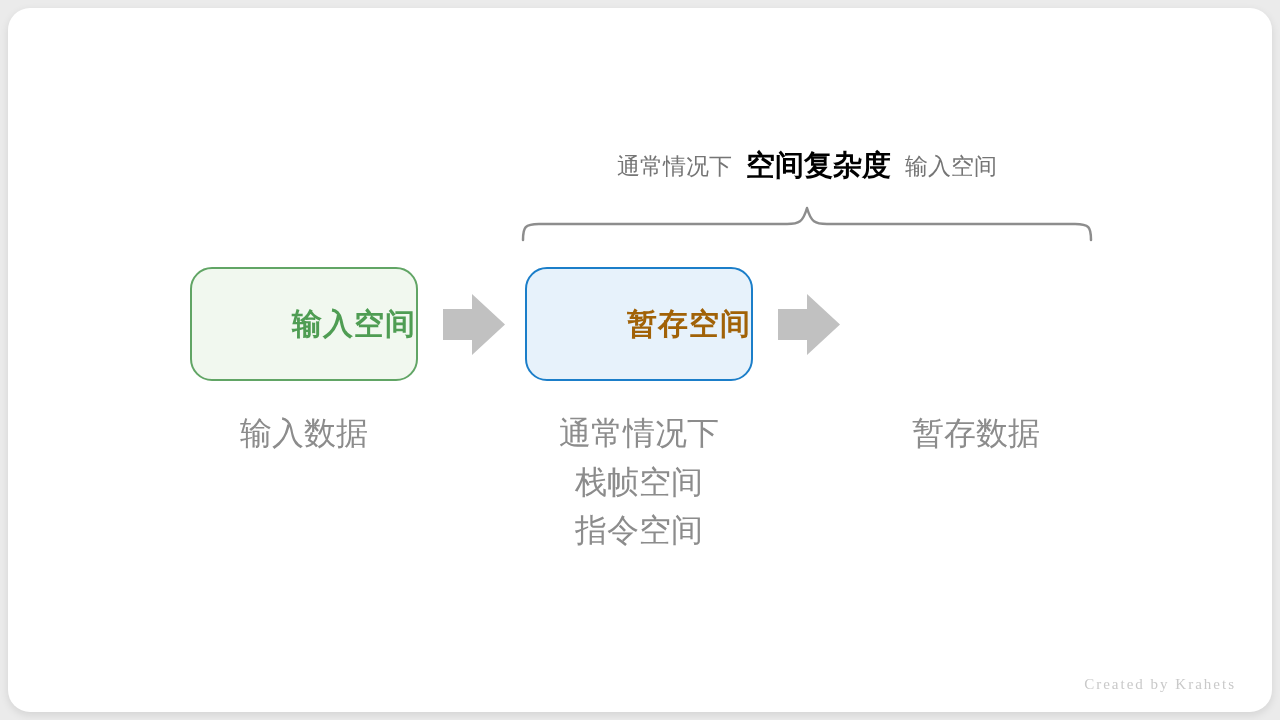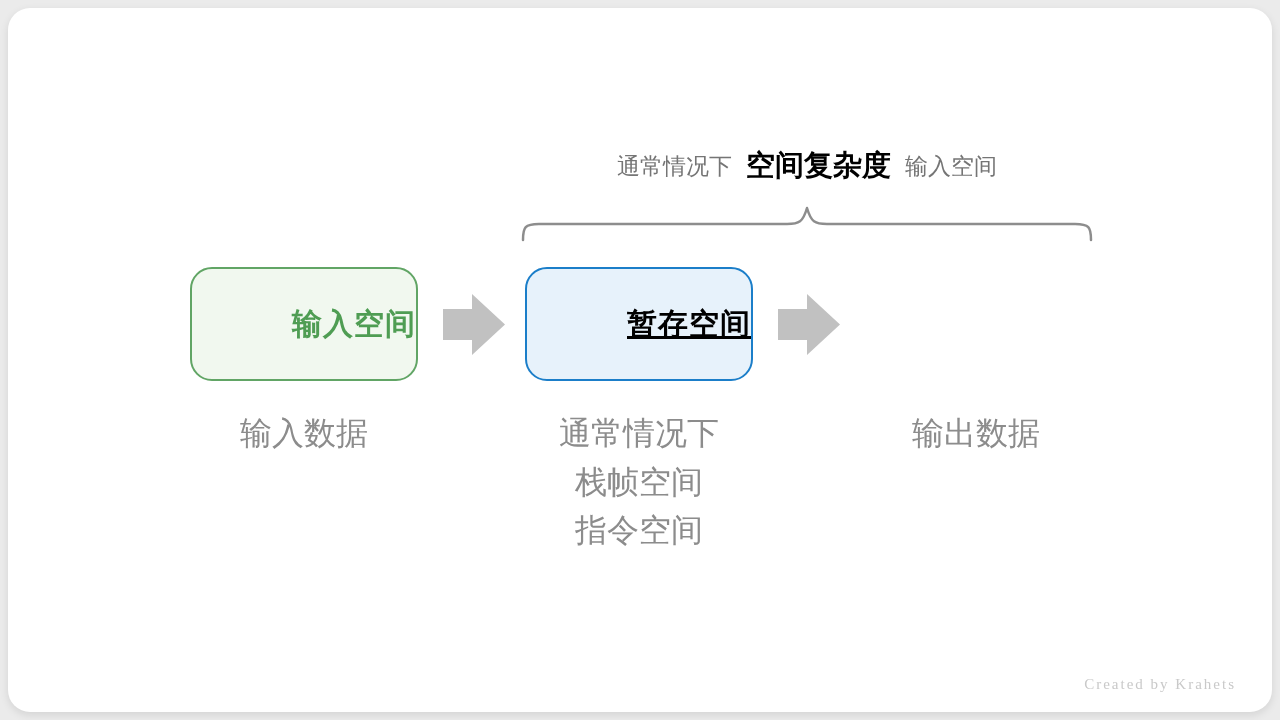--- a/index.html
+++ b/index.html
@@ -96,36 +96,36 @@
   </svg>
 
   <div class="box box-0" style="background: rgb(241, 248, 239); border-color: rgb(97, 165, 101); color: rgb(79, 157, 83);">
     <span>输入空间</span>
   </div>
 
   <svg class="arrow-svg arrow-0" viewBox="0 0 62 61">
     <polygon class="arrow-shape" points="0,15 29,15 29,0 62,30.5 29,61 29,46 0,46" fill="#c1c1c1"></polygon>
   </svg>
 
-  <div class="box box-1" style="background: rgb(231, 242, 251); border-color: rgb(27, 126, 201); color: #000000; text-decoration: underline;">
+  <div class="box box-1" style="background: rgb(231, 242, 251); border-color: rgb(27, 126, 201); color: #a16207;">
     <span>暂存空间</span>
   </div>
 
   <svg class="arrow-svg arrow-1" viewBox="0 0 62 61">
     <polygon class="arrow-shape" points="0,15 29,15 29,0 62,30.5 29,61 29,46 0,46" fill="#c1c1c1"></polygon>
   </svg>
 
 
   <div class="note-col note-col-0" style="color: rgb(140, 140, 140);">
     <div>输入数据</div>
   </div>
   <div class="note-col note-col-1" style="color: rgb(140, 140, 140);">
     <div>通常情况下</div>
     <div>栈帧空间</div>
     <div>指令空间</div>
   </div>
   <div class="note-col note-col-2" style="color: rgb(140, 140, 140);">
-    <div>输出数据</div>
+    <div>暂存数据</div>
   </div>
 
   <div class="credit" style="color: rgb(201, 201, 201);">Created by Krahets</div>
 
 </div>
 
 </body></html>

